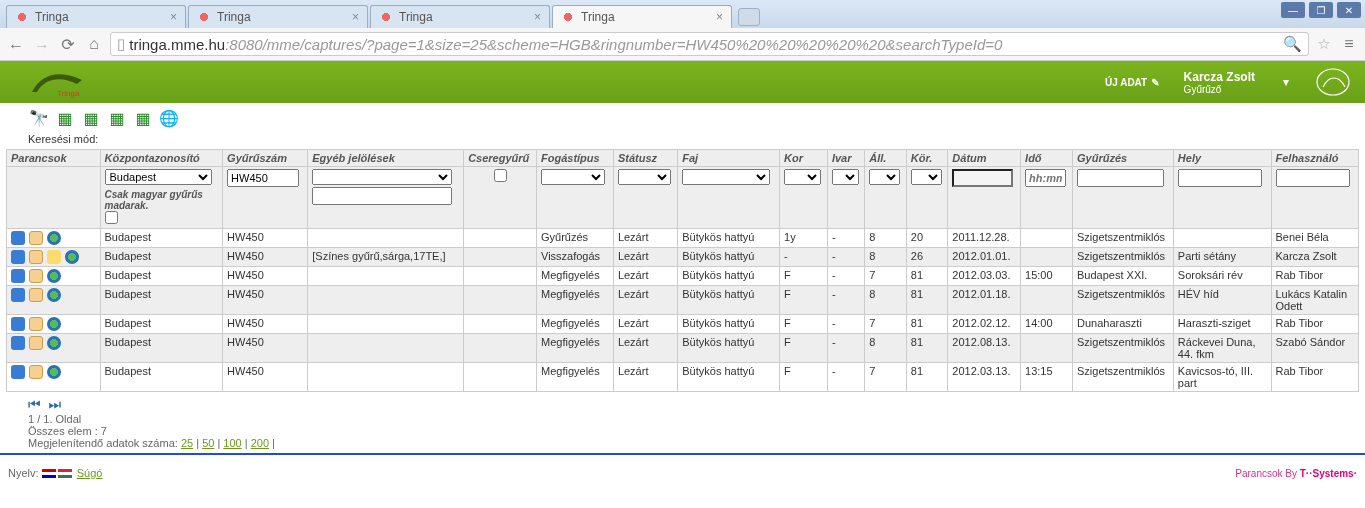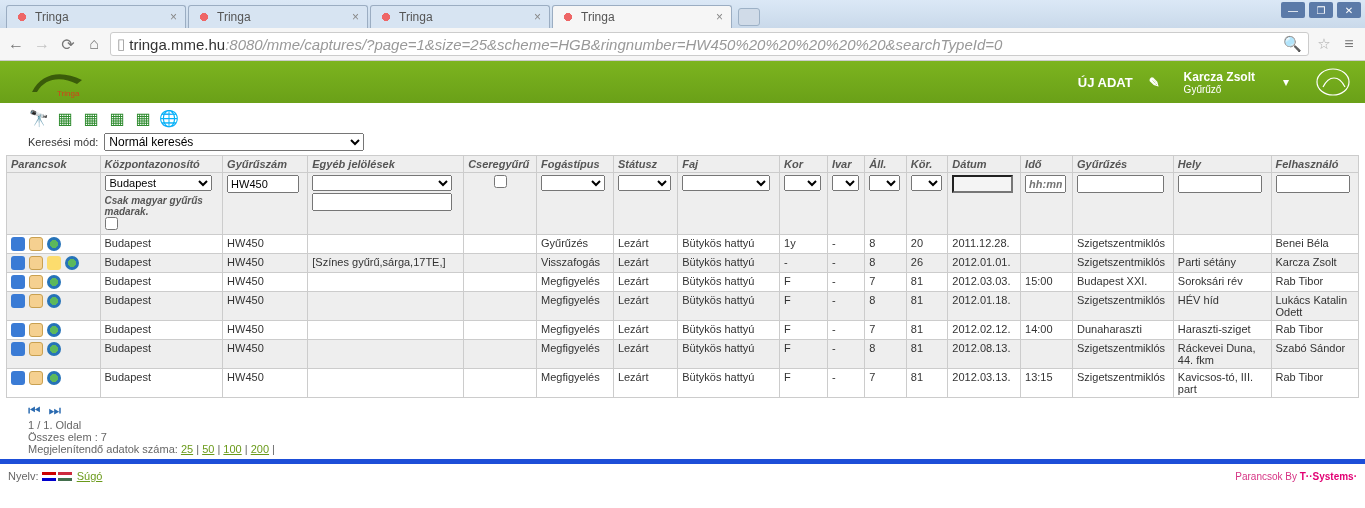--- a/index.html
+++ b/index.html
@@ -22,21 +22,21 @@
   .url-path { color: #999; font-style: italic; }
   .star, .mag { width: 18px; height: 18px; color: #aaa; font-size: 15px; display:flex;align-items:center;justify-content:center; }
 
   
   .app-header { background: linear-gradient(#7cb41f, #6aa018); height: 42px; display: flex; align-items: center; padding: 0 12px; color: #fff; position: relative; }
   .logo { width: 90px; height: 38px; display: flex; align-items: center; justify-content: center; }
   .nav-menu { display: flex; gap: 26px; margin-left: 30px; font-weight: bold; font-size: 12px; }
   .nav-item { color: #fff; cursor: pointer; }
   .nav-item.active { color: #fff; }
   .right-head { margin-left: auto; display: flex; align-items: center; gap: 24px; }
-  .ujadat { font-weight: bold; font-size: 13px; display:flex; align-items:center; gap:16px;}
+  .ujadat { font-weight: bold; font-size: 10px; display:flex; align-items:center; gap:4px;}
   .user-block { font-size: 12px; }
   .user-block .role { font-size: 10px; display:block;}
   .head-chevron { color:#fff; font-size:12px; margin-left:4px; cursor:pointer;}
   .mme-logo { width: 40px; height: 34px; display:flex;align-items:center;justify-content:center; }
 
   
   .toolbar { padding: 4px 20px 2px 28px; display: flex; align-items: center; gap: 4px; }
   .tool-icon { width: 22px; height: 22px; display:flex;align-items:center;justify-content:center; font-size:16px; cursor:pointer; }
   .search-mode-row { padding: 2px 28px 4px; display:flex; align-items:center; gap:6px; }
   .search-mode-row select { width: 260px; font-size:12px; }
@@ -57,21 +57,21 @@
   .ci-edit { background:#fcdc6d; }
   .ci-globe { background: radial-gradient(circle,#5cb85c 40%,#2673b8 41%); border-radius:50%; }
   .kp-note { font-style: italic; font-weight: bold; color:#555; font-size:10px; display:block; margin-top:4px;}
   .stacked { display:flex; flex-direction:column; gap:2px; }
   .date-inp { background:#f4f4f4; }
 
   
   .pager { padding: 4px 28px; color:#666; font-size:11px; }
   .pager-arrows { color:#2a6ab0; font-size:14px; letter-spacing:2px; }
   .pager a { color: #6a9a1a; text-decoration: underline; }
-  .bottom-bar { border-top: 5px solid #1d4ed8; display:flex; align-items:center; padding:6px 8px; font-size:11px; color:#666;}
+  .bottom-bar { border-top: 2px solid #1d4ed8; display:flex; align-items:center; padding:12px 8px; font-size:11px; color:#666;}
   .bottom-bar a { color:#6a9a1a; }
   .sponsor { margin-left:auto; color:#d63384; font-size:10px;}
   .sponsor b { color:#e20074; }
   .flag { width:14px; height:9px; display:inline-block; background:#ccc; margin-right:2px; vertical-align:middle;}
   .flag.en { background: linear-gradient(#c00 33%, #fff 33% 66%, #00c 66%); }
   .flag.hu { background: linear-gradient(#cd2a3e 33%, #fff 33% 66%, #436f4d 66%); }
 
   
   col.c-cmd{width:90px}
   col.c-kp{width:118px}
@@ -170,23 +170,20 @@
 <div class="toolbar">
   <span class="tool-icon">🔭</span>
   <span class="tool-icon" style="color:#2e8b2e">▦</span>
   <span class="tool-icon" style="color:#2e8b2e">▦</span>
   <span class="tool-icon" style="color:#2e8b2e">▦</span>
   <span class="tool-icon" style="color:#2e8b2e">▦</span>
   <span class="tool-icon">🌐</span>
 </div>
 <div class="search-mode-row">
   <span>Keresési mód:</span>
-  <select>
-    <option>Normál keresés</option>
-  </select>
 </div>
 
 <table class="tbl">
   <colgroup>
     <col class="c-cmd">
       <col class="c-kp">
       <col class="c-ring">
       <col class="c-egy">
       <col class="c-csere">
       <col class="c-fog">

